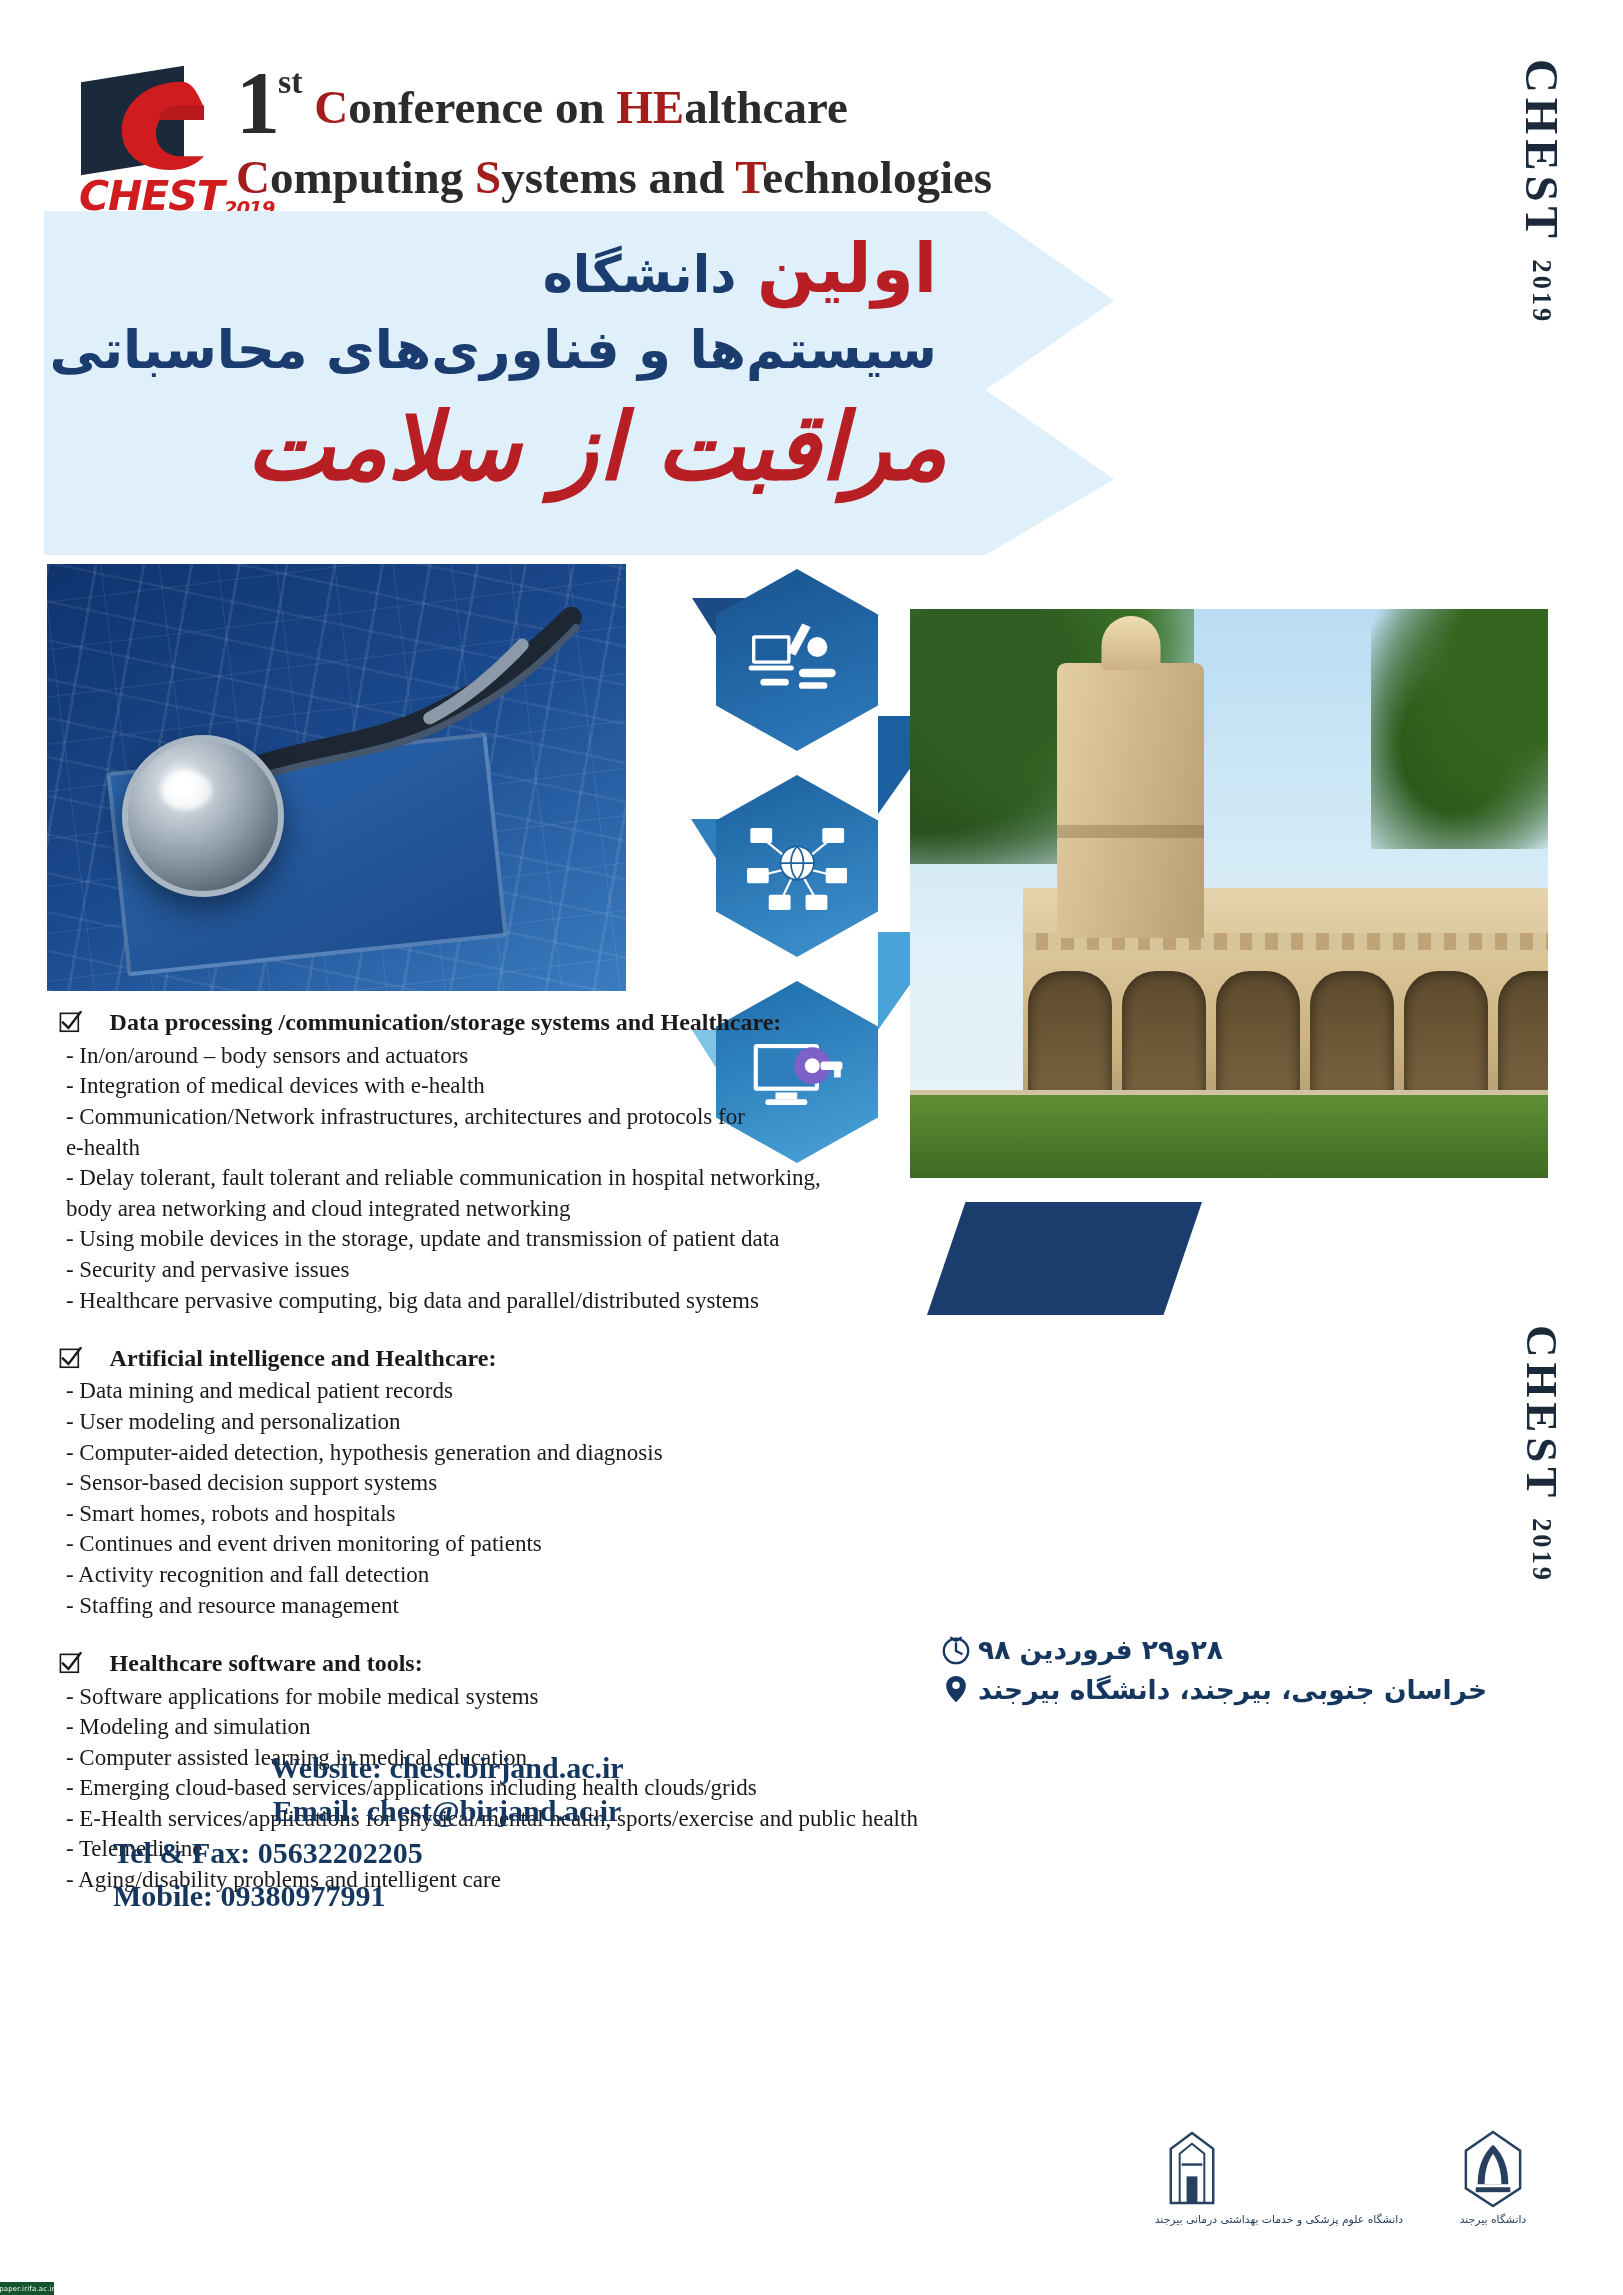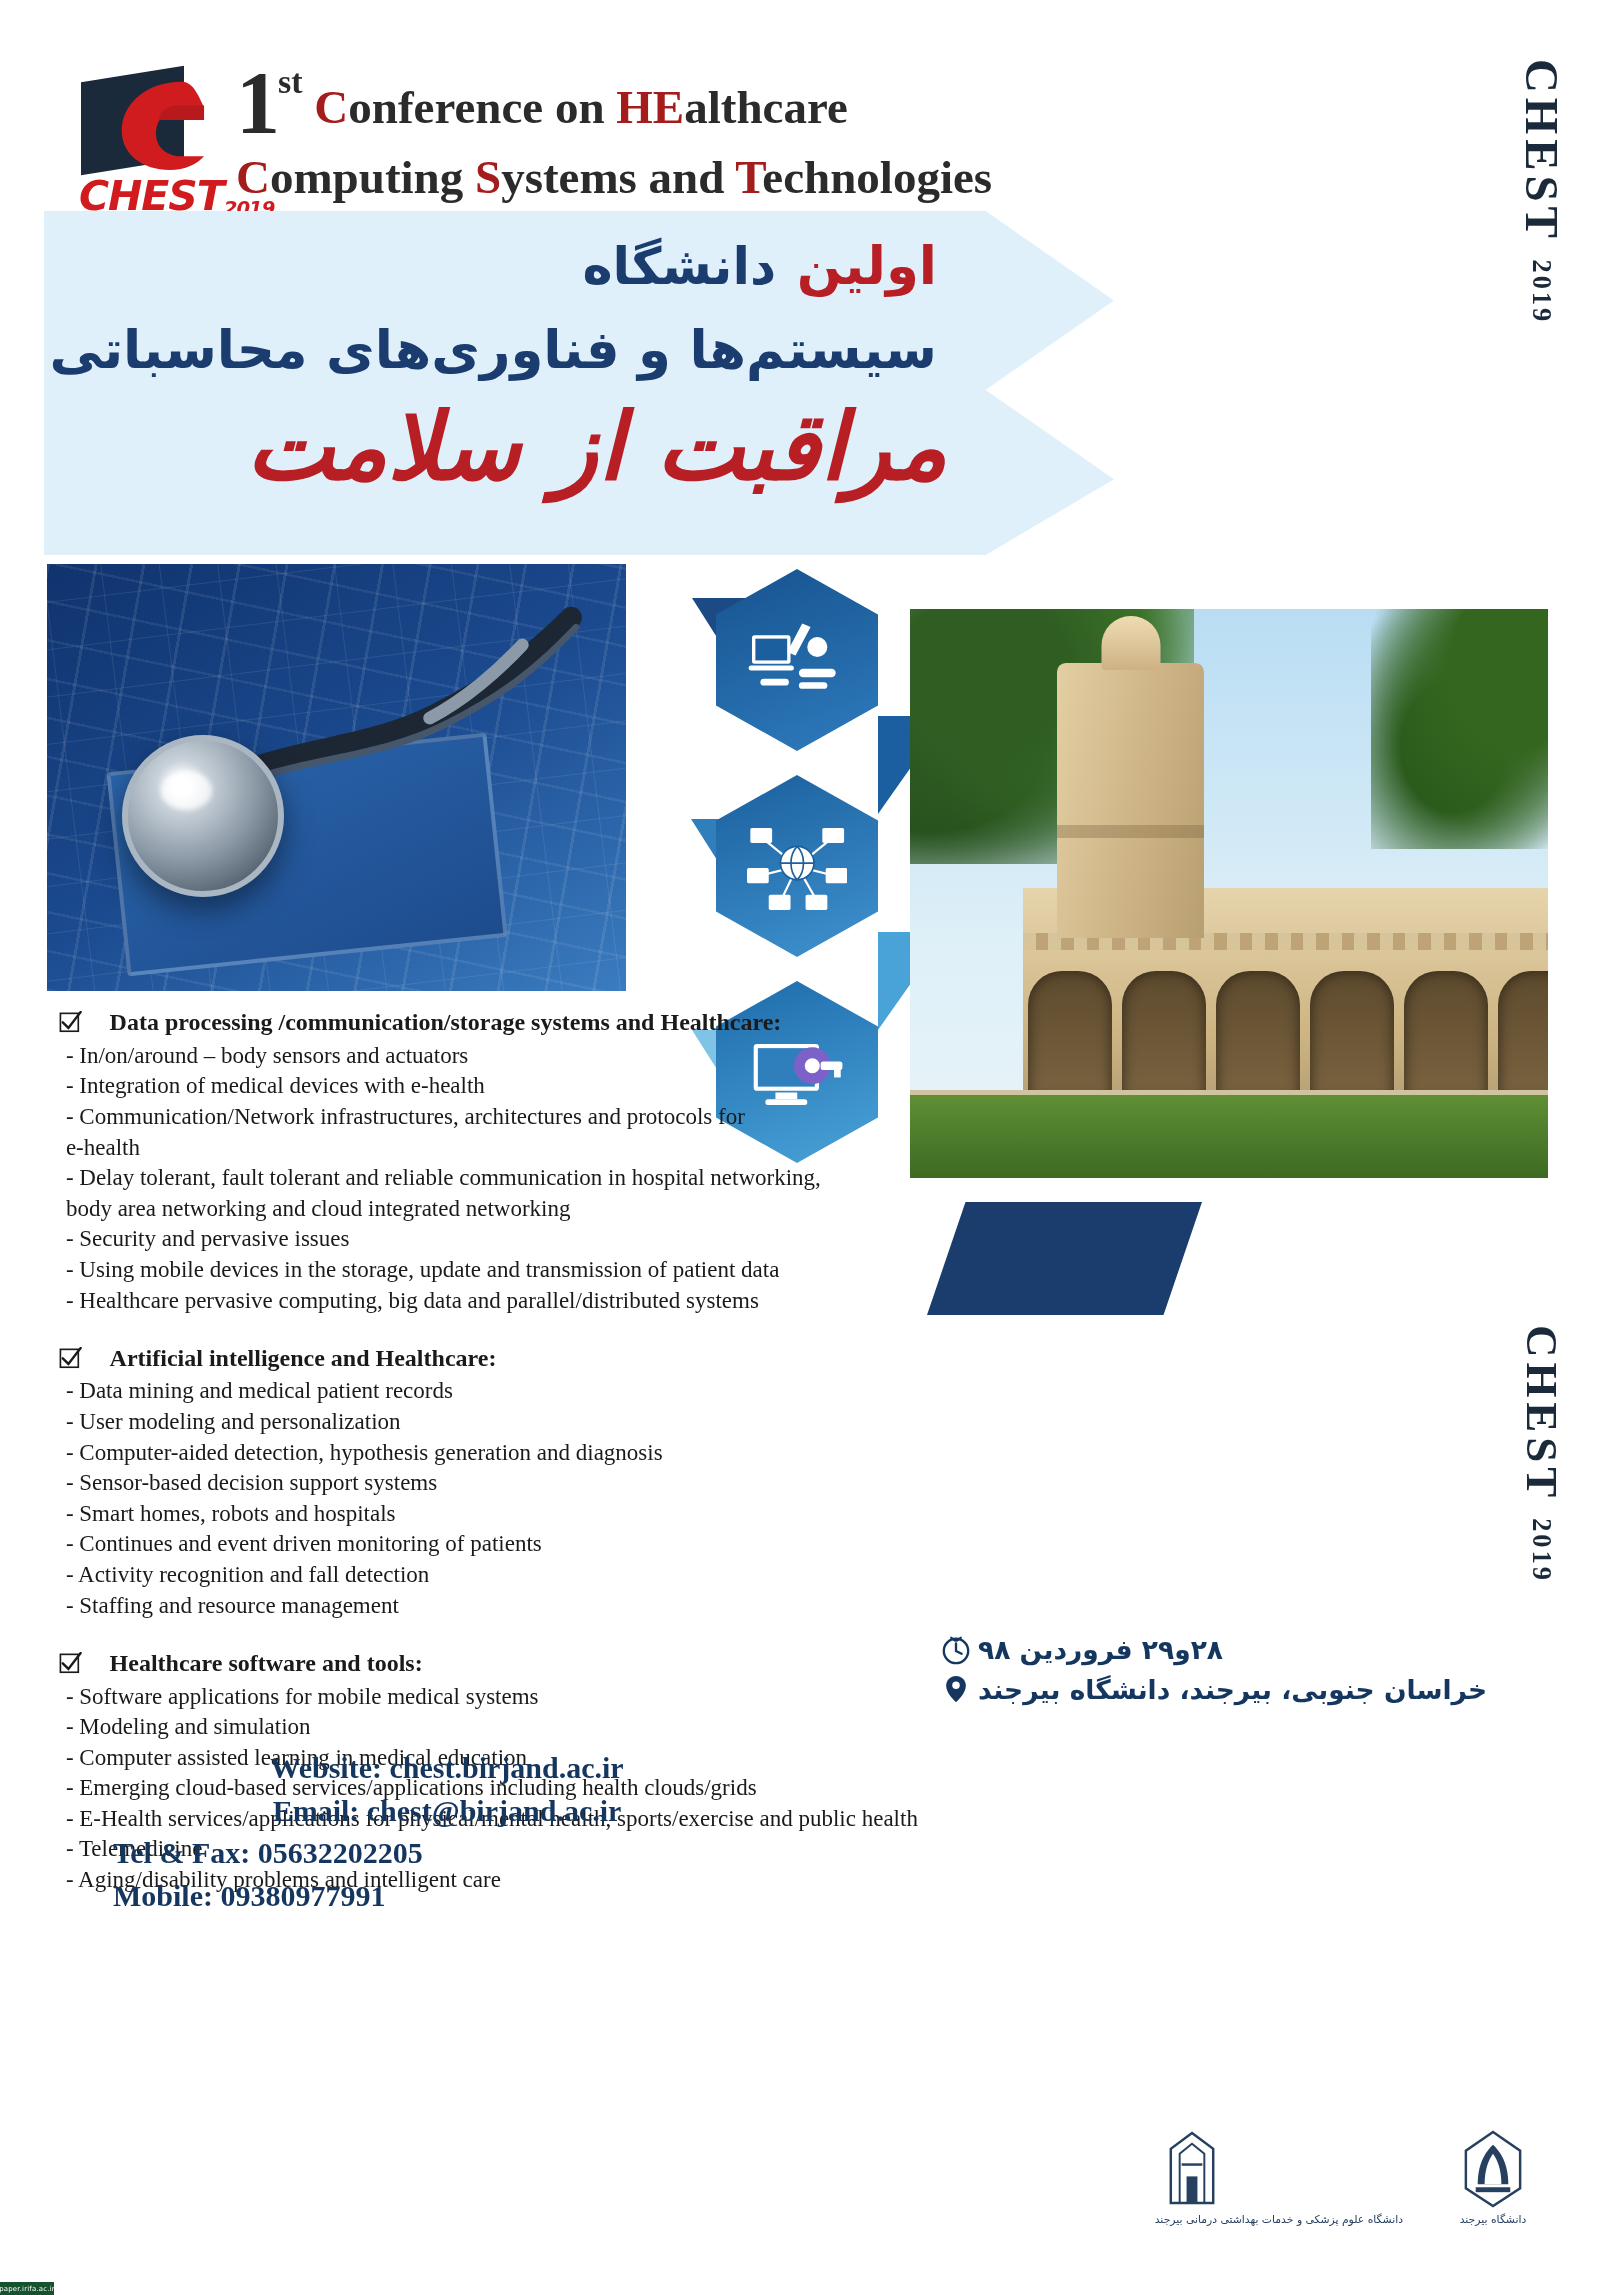--- a/index.html
+++ b/index.html
@@ -94,21 +94,21 @@
   .fa-1, .fa-2, .fa-3 {
     position: absolute;
     right: 177px;
     text-align: right;
     direction: rtl;
     font-family: "DejaVu Sans", sans-serif;
     font-weight: bold;
     white-space: nowrap;
   }
   .fa-1 { top: 17.7px; font-size: 59px; }
-  .fa-1 .big { color: #b81f24; font-size: 53px; margin-top: 15px; }
+  .fa-1 .big { color: #b81f24; font-size: 68px; margin-top: 15px; }
   .fa-1 .sm { color: #1b3c6e; font-size: 51px; }
   .fa-2 { top: 108px; font-size: 53px; color: #1b3c6e; }
   .fa-3 { top: 182px; font-size: 93px; color: #b81f24; right: 167px; font-style: italic; }
 
   
   .vert-chest {
     position: absolute;
     writing-mode: vertical-rl;
     font-family: "Liberation Serif", serif;
     font-weight: bold;
@@ -507,22 +507,22 @@
         </span>
         <span>Data processing /communication/storage systems and Healthcare:</span>
       </div>
       <ul class="topic-list">
         <li>- In/on/around – body sensors and actuators</li>
         <li>- Integration of medical devices with e-health</li>
         <li>- Communication/Network infrastructures, architectures and protocols for</li>
         <li>  e-health</li>
         <li>- Delay tolerant, fault tolerant and reliable communication in hospital networking,</li>
         <li>  body area networking and cloud integrated networking</li>
+        <li>- Using mobile devices in the storage, update and transmission of patient data</li>
         <li>- Security and pervasive issues</li>
-        <li>- Using mobile devices in the storage, update and transmission of patient data</li>
         <li>- Healthcare pervasive computing, big data and parallel/distributed systems</li>
       </ul>
     </div>
 
     <div class="topic-block">
       <div class="topic-head">
         <span class="chk">
           <svg viewBox="0 0 48 48" xmlns="http://www.w3.org/2000/svg">
             <rect x="3" y="5" width="38" height="38" fill="none" stroke="#1a1a1a" stroke-width="3.5"></rect>
             <path d="M8 24 L20 36 L46 2" fill="none" stroke="#1a1a1a" stroke-width="5" stroke-linecap="round"></path>

